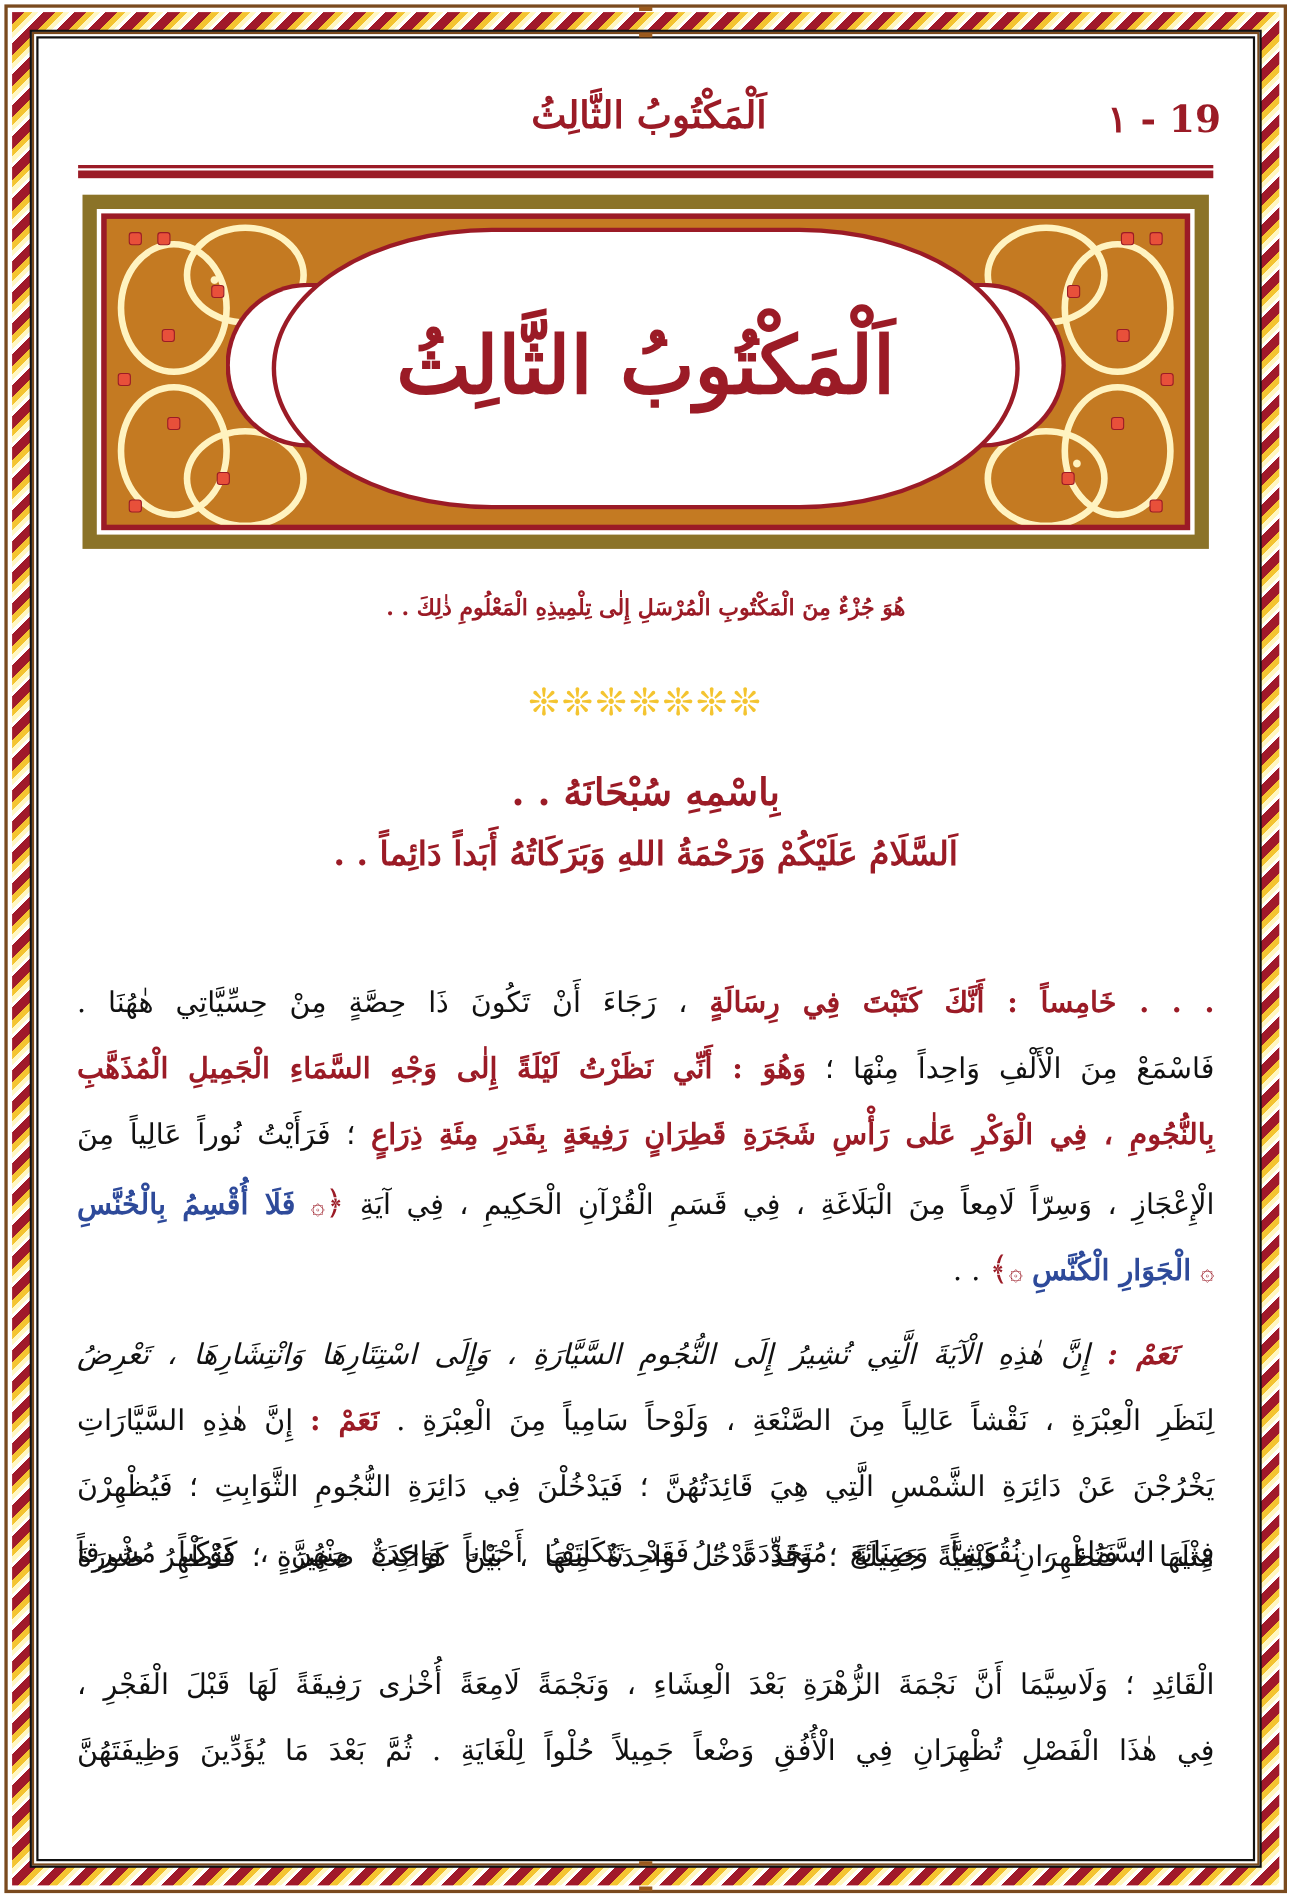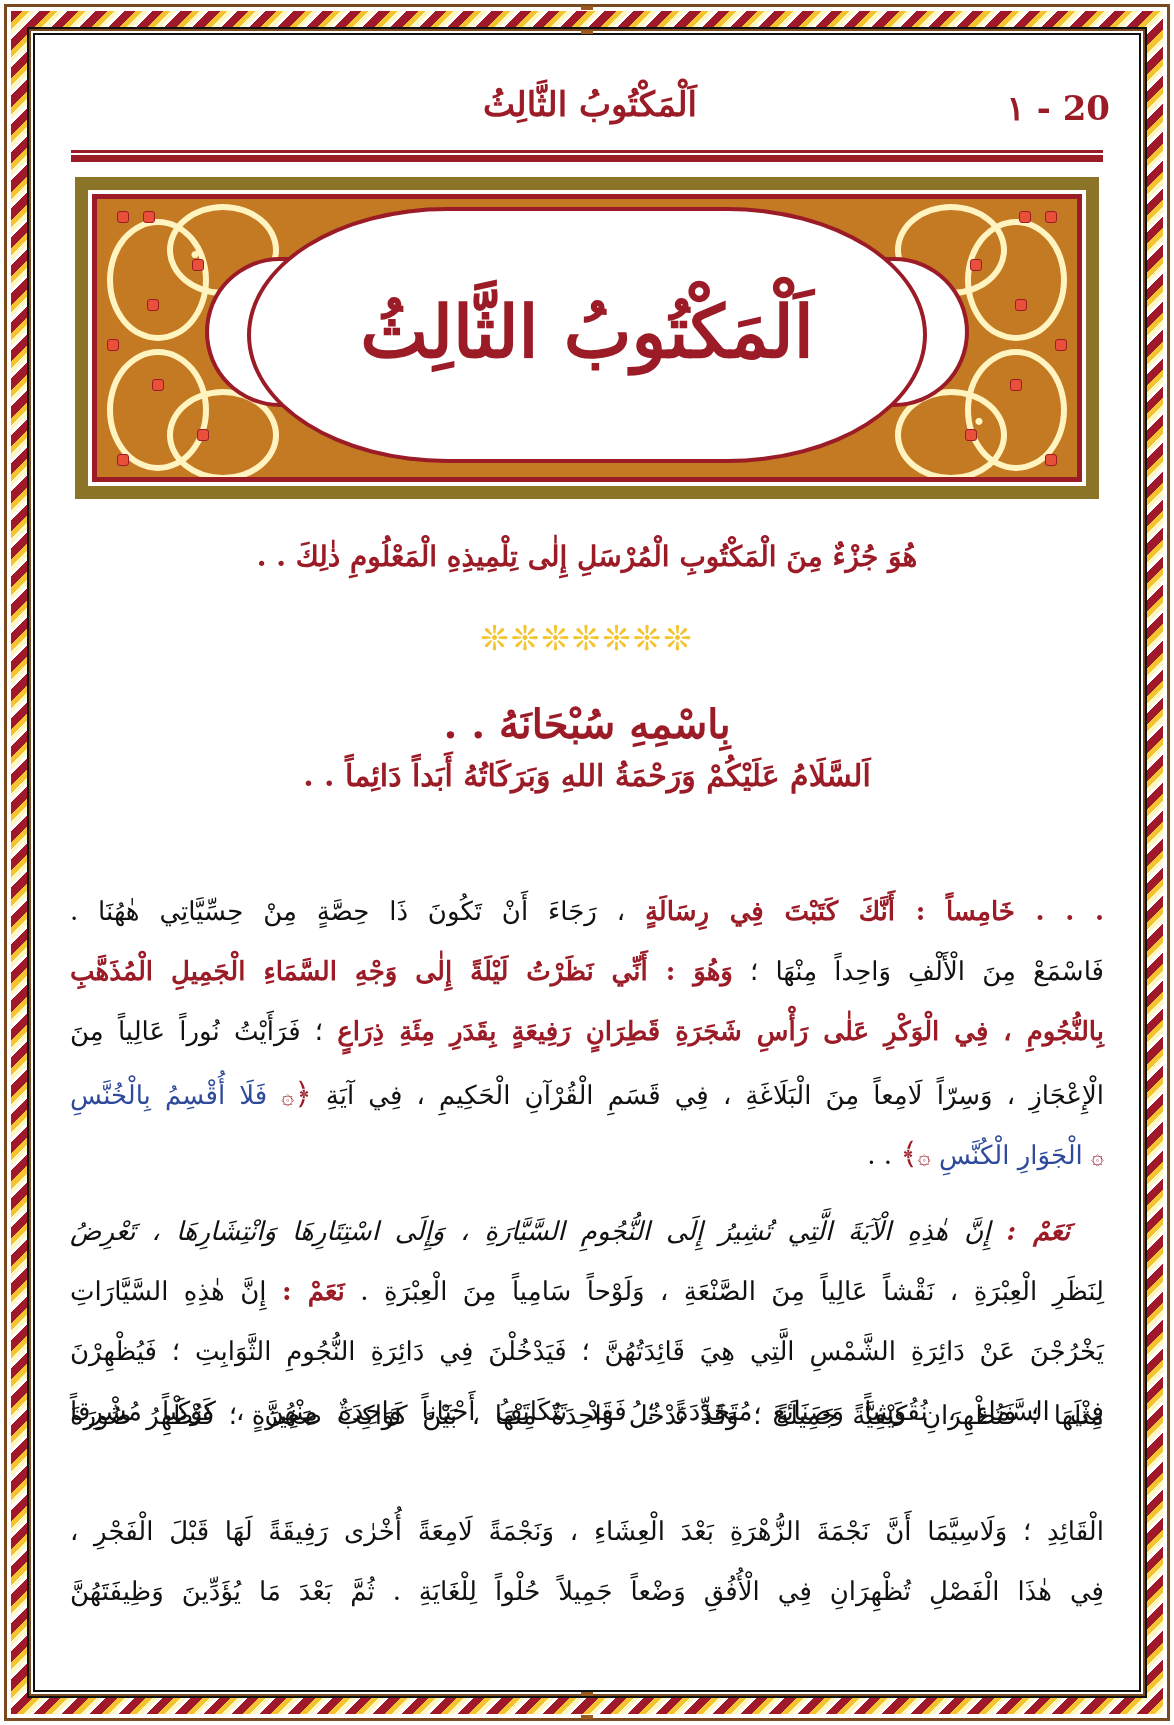--- a/index.html
+++ b/index.html
@@ -44,51 +44,51 @@
                border:4px solid #9b1b26; border-radius:200px / 128px; box-sizing:border-box; }
   .cartouche-lobe-l { position:absolute; left:108px; top:58px; width:140px; height:150px; background:#fff;
                border:4px solid #9b1b26; border-right:none; border-radius:75px 0 0 75px; box-sizing:border-box; }
   .cartouche-lobe-r { position:absolute; right:108px; top:58px; width:140px; height:150px; background:#fff;
                border:4px solid #9b1b26; border-left:none; border-radius:0 75px 75px 0; box-sizing:border-box; }
   .banner-title { position:absolute; left:0; right:0; top:90px; text-align:center; color:#9b1b26;
                   font-size:72px; font-weight:bold; direction:rtl; }
 
   
   .intro { position:absolute; top:540px; left:70px; width:1034px; text-align:center; direction:rtl;
-           color:#9b1b26; font-size:28px; font-weight:bold; }
+           color:#9b1b26; font-size:20px; font-weight:bold; }
   .stars { position:absolute; top:618px; left:0; width:1174px; text-align:center; color:#f4c430;
            font-size:34px; letter-spacing:2px; }
   .greet1 { position:absolute; top:700px; left:70px; width:1034px; text-align:center; direction:rtl;
-            color:#9b1b26; font-size:40px; font-weight:bold; }
+            color:#9b1b26; font-size:34px; font-weight:bold; }
   .greet2 { position:absolute; top:758px; left:70px; width:1034px; text-align:center; direction:rtl;
             color:#9b1b26; font-size:30px; font-weight:bold; }
 
   
   .body-line { position:absolute; left:70px; width:1034px; direction:rtl; text-align:justify;
                text-align-last:justify; font-size:26px; color:#111; white-space:nowrap;margin-top:44px; }
   .body-line.last { text-align-last:right; }
   .red { color:#9b1b26; font-weight:bold; }
-  .blue { color:#2e4a9a; font-weight:normal; }
+  .blue { color:#2e4a9a; font-weight:bold; }
   .orn { color:#9b1b26; font-size:22px; }
   .bracket { color:#9b1b26; font-size:30px; }
 </style>
 </head>
 <body>
 
 <div class="frame-outer"></div>
 <div class="braid"></div>
 <div class="frame-inner"></div>
 <div class="frame-inner-2"></div>
 <div class="mid-tick" style="top:6px"></div>
 <div class="mid-tick" style="top:30px"></div>
 <div class="mid-tick" style="top:1692px"></div>
 <div class="mid-tick" style="top:1715px"></div>
 
 <div class="header-title">اَلْمَكْتُوبُ الثَّالِثُ</div>
-<div class="page-number">20 - ١</div>
+<div class="page-number">19 - ١</div>
 <div class="rule-thin"></div>
 <div class="rule-thick"></div>
 
 <div class="banner">
   <div class="banner-white"></div>
   <div class="banner-red"></div>
   <div class="banner-field">
 
     <div class="vine" style="left:10px;top:20px;width:90px;height:110px;"></div>
     <div class="vine" style="left:10px;top:150px;width:90px;height:110px;"></div>

